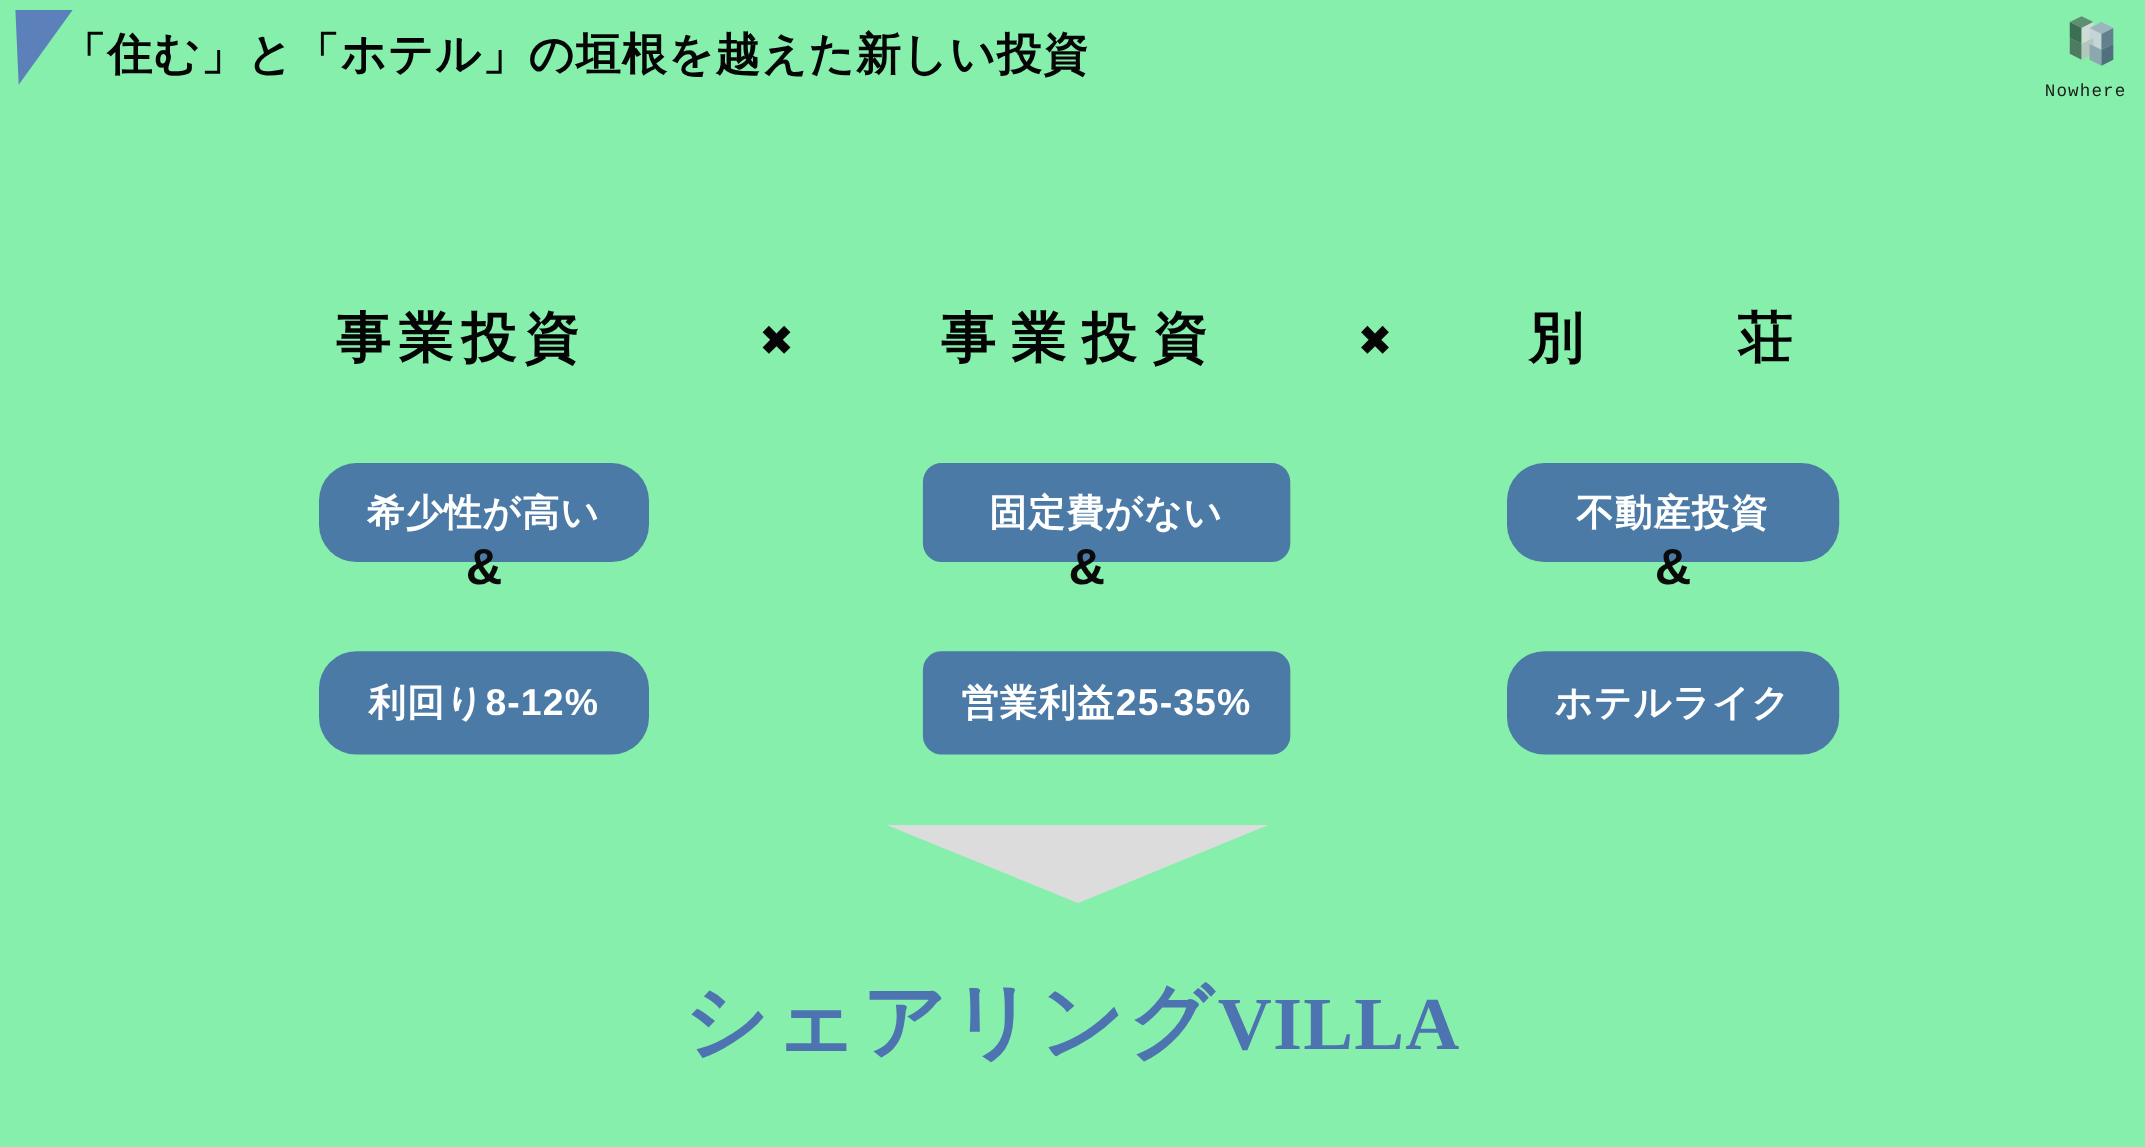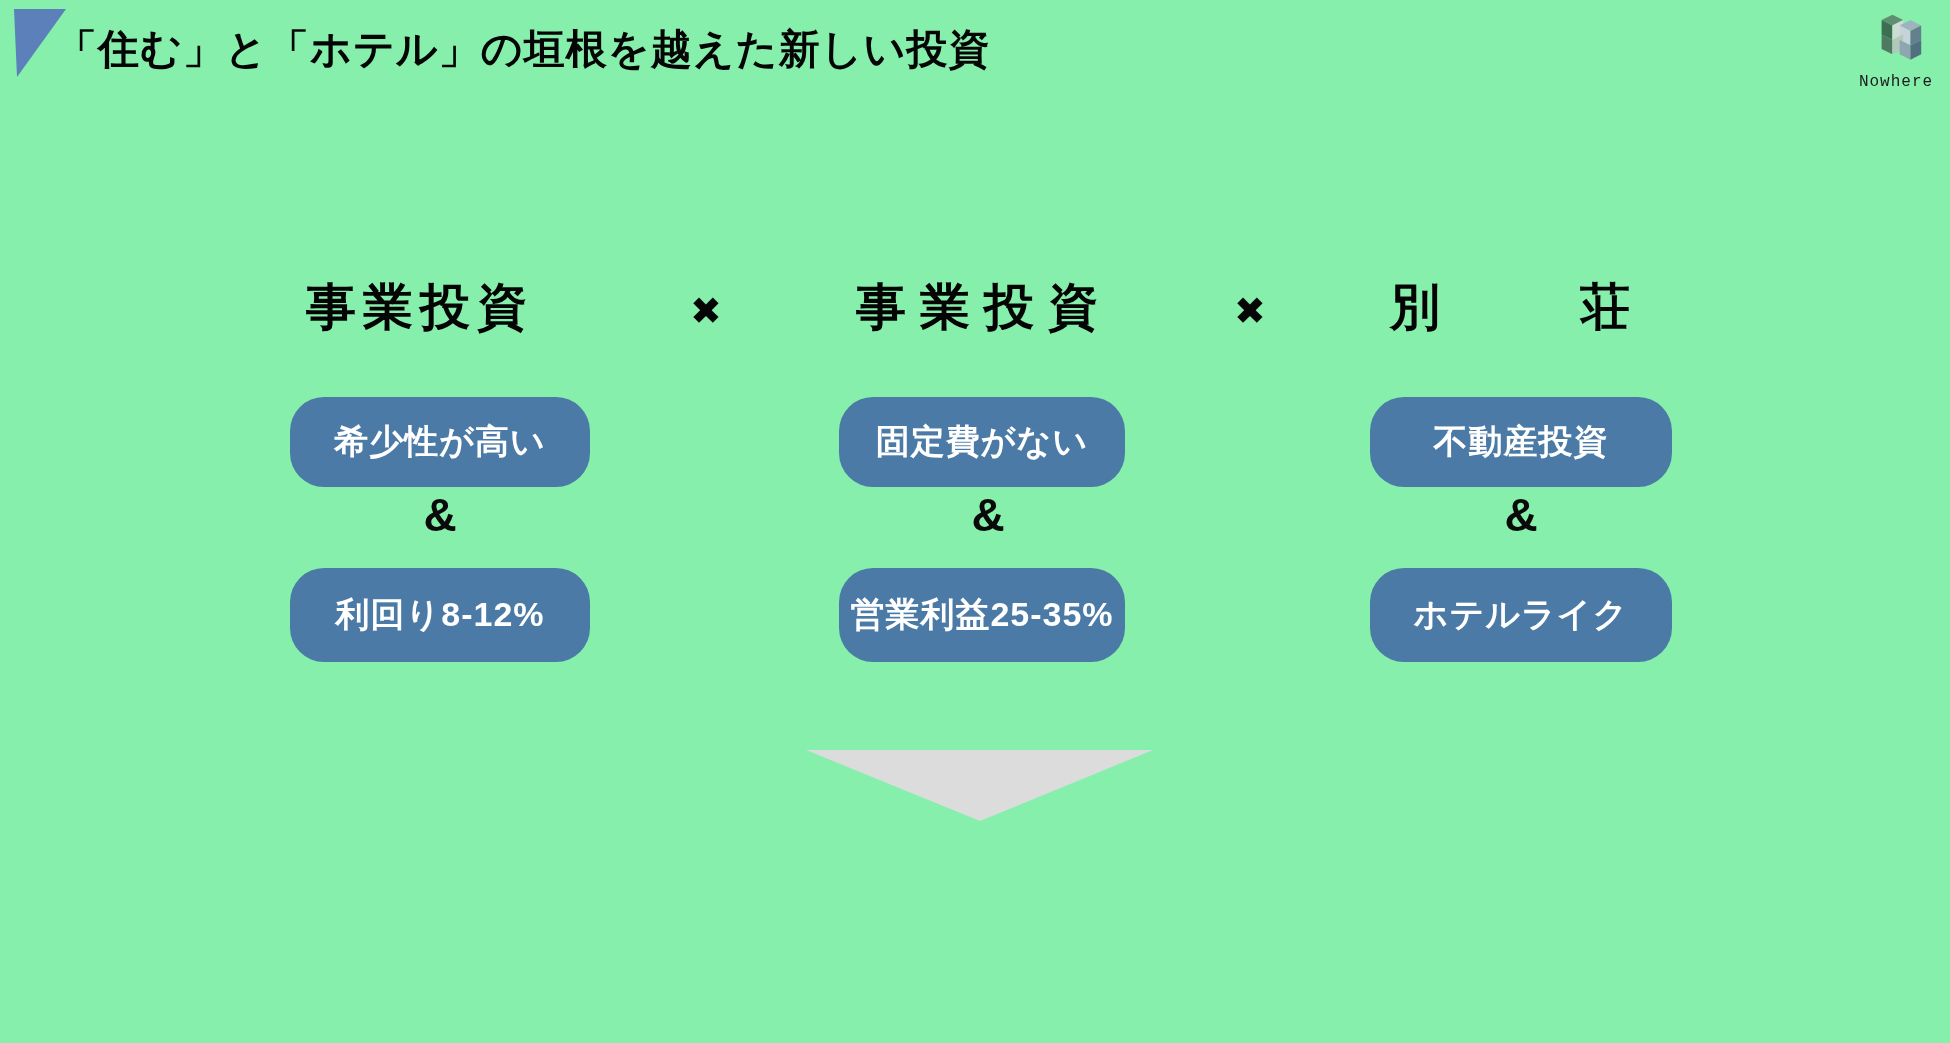--- a/index.html
+++ b/index.html
@@ -48,25 +48,26 @@
 
   
   .badge {
     position:absolute;
     background:#4a7aa5;
     border-radius:34px;
     color:#ffffff;
     font-size:34px; font-weight:700; letter-spacing:1px;
     display:flex; align-items:center; justify-content:center;
     white-space:nowrap;
+    margin-top:24px;
   }
   .row1 { top:397px; height:90px; }
   .row2 { top:568px; height:94px; }
   .colA { left:290px;  width:300px; }
-  .colB { left:839px;  width:286px; }
+  .colB { left:839px;  width:334px;border-radius:17px; }
   .colC { left:1370px; width:302px; }
 
   .amp {
     position:absolute; top:487px; height:56px; line-height:56px;
     text-align:center; font-size:46px; font-weight:700; color:#0a0a0a;
   }
   .ampA { left:290px;  width:300px; }
   .ampB { left:839px;  width:298px; }
   .ampC { left:1370px; width:302px; }
 
@@ -124,14 +125,17 @@
   <div class="badge row2 colB">営業利益25-35%</div>
 
   <div class="badge row1 colC">不動産投資</div>
   <div class="amp ampC">&amp;</div>
   <div class="badge row2 colC">ホテルライク</div>
 
   <svg class="down-arrow" viewBox="0 0 347 71">
     <polygon points="0,0 347,0 174,71" fill="#dcdcdc"></polygon>
   </svg>
 
+  <div class="brand">
+    <span class="brand-jp">シェアリング</span><span class="brand-en">VILLA</span>
+  </div>
 
 </div>
 
 </body></html>

